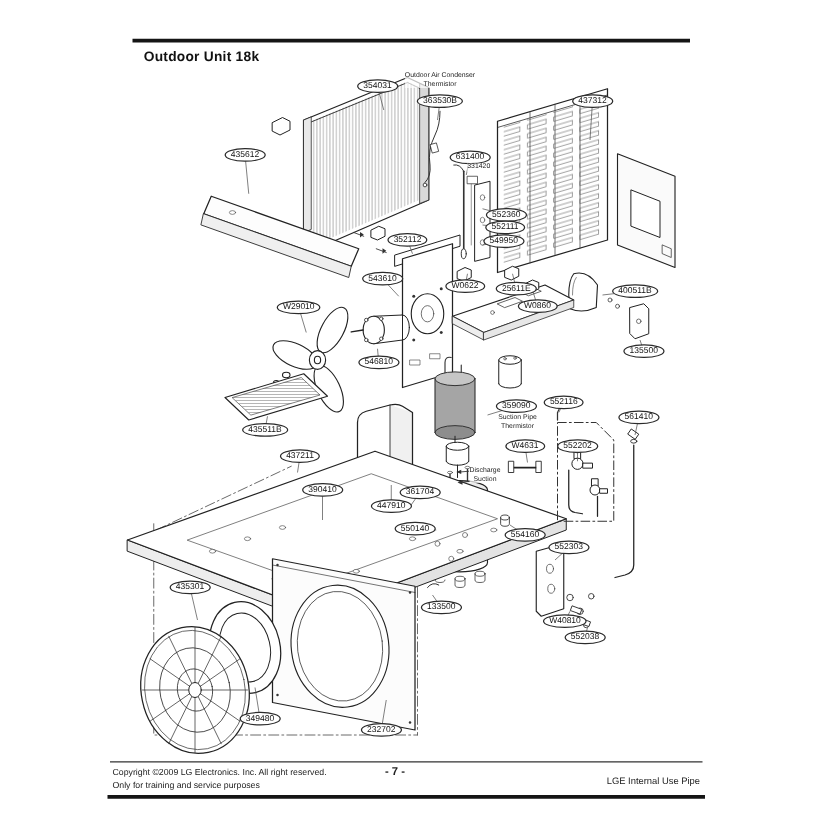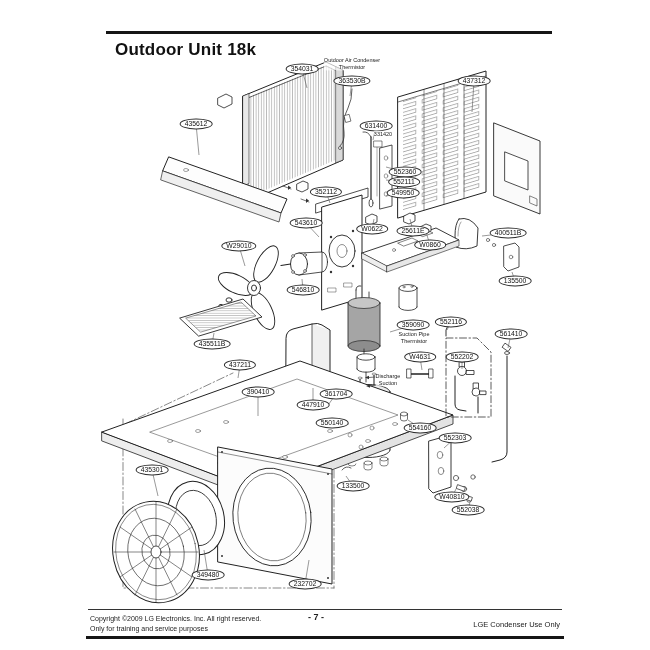--- a/index.html
+++ b/index.html
@@ -2,21 +2,21 @@
 <html><head>
 <meta charset="utf-8">
 <style>
   html,body{margin:0;padding:0;background:#fff;}
   .page{position:relative;width:650px;height:650px;background:#fff;overflow:hidden;
         font-family:"Liberation Sans",sans-serif;color:#111;}
   .rule{position:absolute;background:#151515;}
   .top-rule{left:106px;top:31px;width:446px;height:3px;}
   .footer-sep{left:88px;top:609px;width:474px;height:1px;background:#333;}
   .bottom-rule{left:86px;top:636px;width:478px;height:3px;}
-  .title{position:absolute;left:115px;top:40px;font-size:17px;font-weight:bold;letter-spacing:.2px;}
+  .title{position:absolute;left:115px;top:40px;font-size:11px;font-weight:bold;letter-spacing:.2px;}
   #artwork,#leader-svg{position:absolute;left:0;top:0;}
   #leader-svg line{stroke:#555;stroke-width:0.6;}
   #label-layer{position:absolute;left:0;top:0;width:650px;height:650px;pointer-events:none;}
   .part-label{position:absolute;transform:translate(-50%,-50%);border:1px solid #2b2b2b;border-radius:50%;
       padding:1px 4px;font-size:6.8px;line-height:1.05;background:rgba(255,255,255,.96);white-space:nowrap;}
   .diagram-note{position:absolute;transform:translate(-50%,-50%);font-size:5.5px;line-height:1.2;
       color:#222;text-align:center;white-space:nowrap;background:rgba(255,255,255,.7);}
   .foot{position:absolute;font-size:7px;color:#222;}
   .foot-c1{left:90px;top:615px;}
   .foot-c2{left:90px;top:625px;}
@@ -431,15 +431,15 @@
       <div class="diagram-note" style="left: 388px; top: 380px;">
         <div>Discharge</div>
         <div>Suction</div>
       </div>
     </div>
 
   <div class="rule footer-sep"></div>
   <div class="foot foot-c1">Copyright ©2009 LG Electronics. Inc. All right reserved.</div>
   <div class="foot foot-c2">Only for training and service purposes</div>
   <div class="foot foot-page">- 7 -</div>
-  <div class="foot foot-right">LGE Condenser Use Only</div>
+  <div class="foot foot-right">LGE Internal Use Pipe</div>
   <div class="rule bottom-rule"></div>
 </div>
 
 </body></html>

